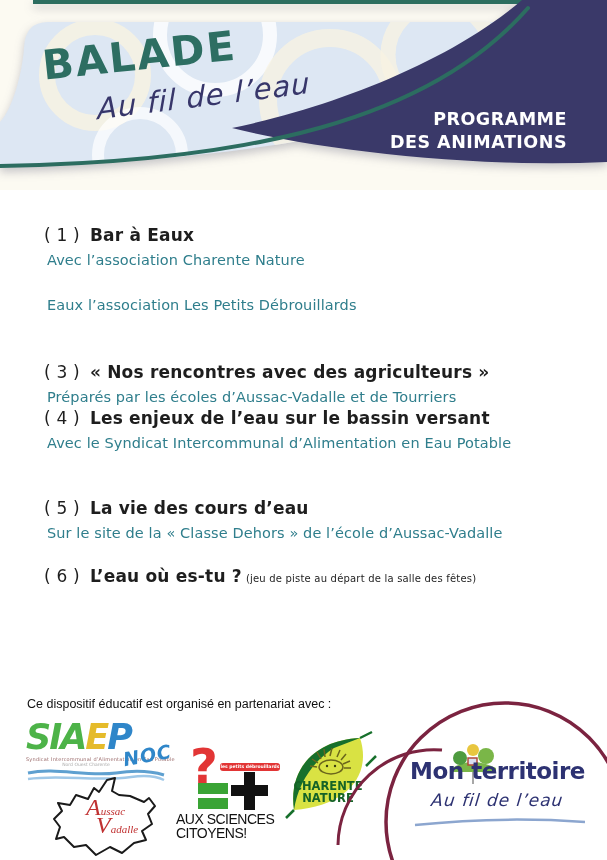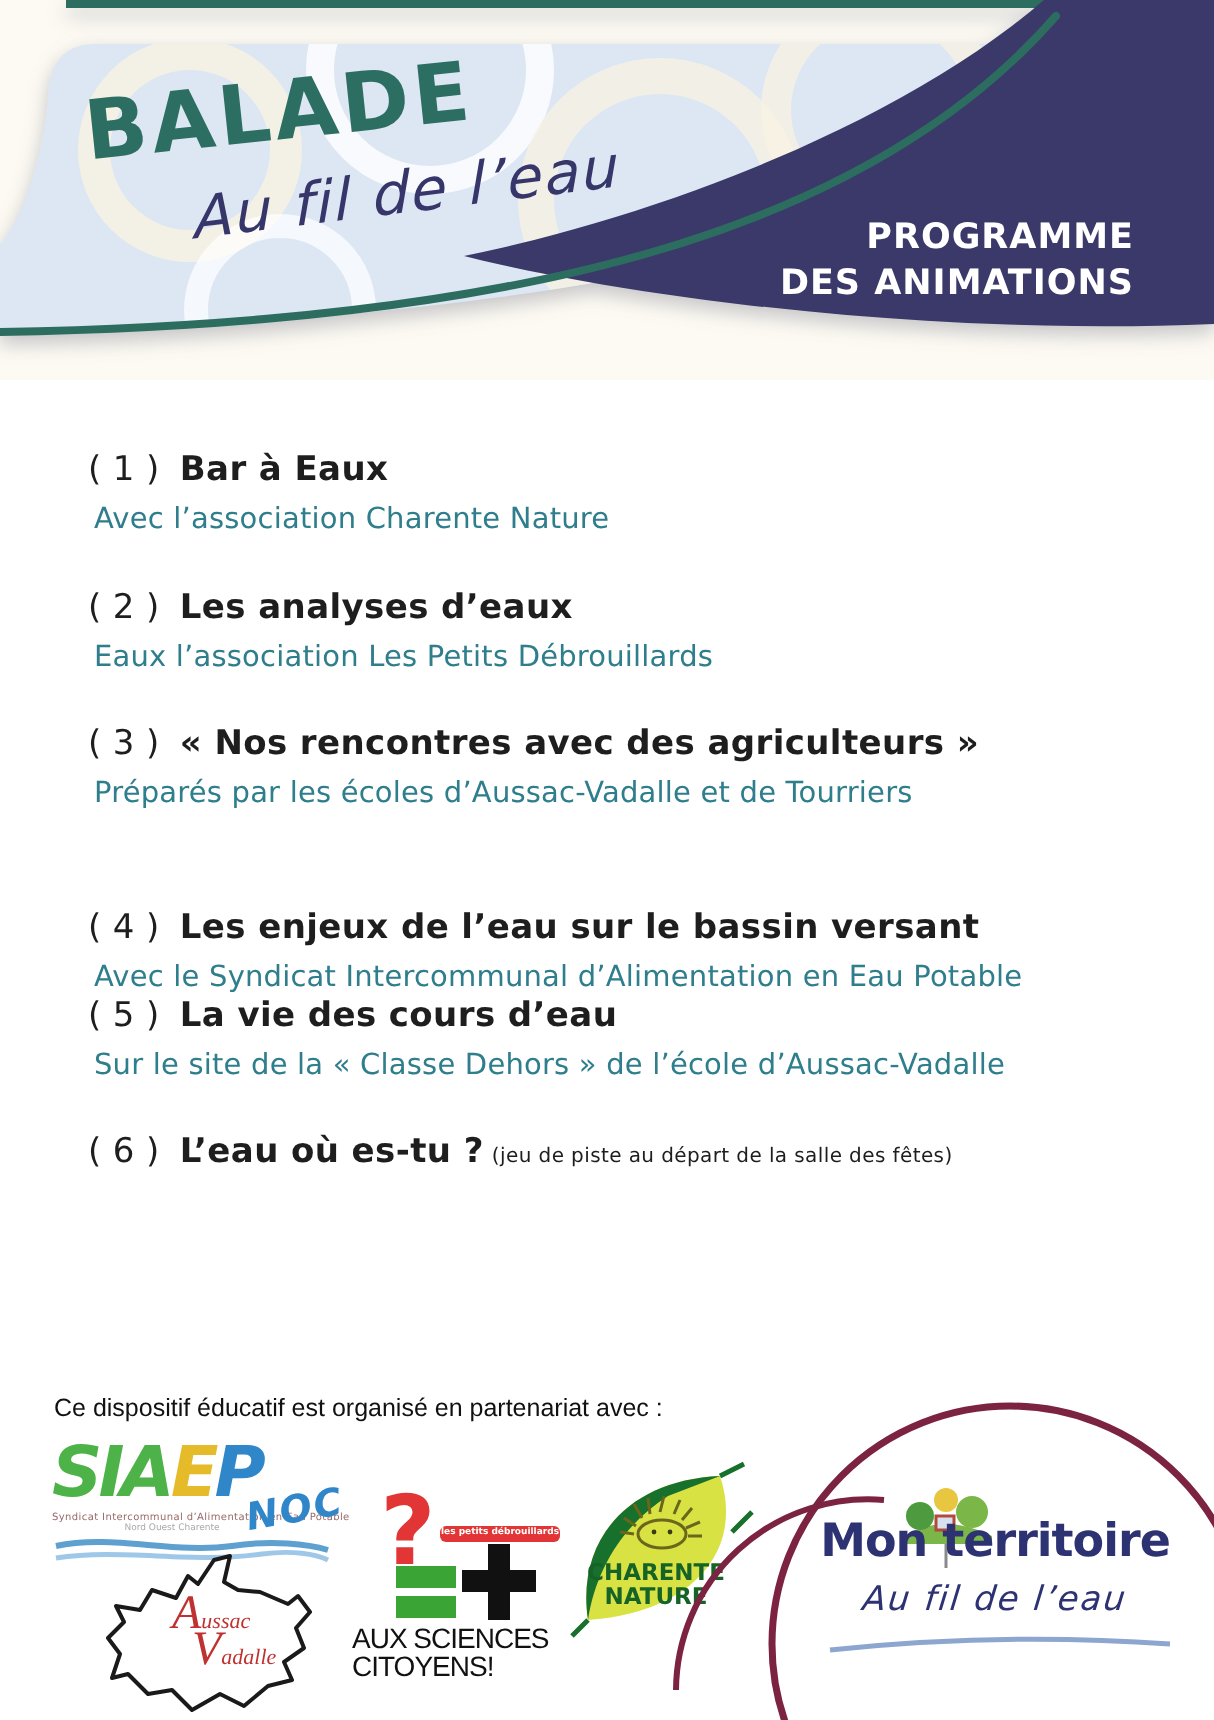--- a/index.html
+++ b/index.html
@@ -122,34 +122,31 @@
   <div class="program">
 
     <div class="item" style="top:223px">
       <div class="head">
         <span class="num">( 1 )</span><span class="title">Bar à Eaux</span>
       </div>
       <div class="sub">Avec l’association Charente Nature</div>
     </div>
 
     <div class="item" style="top:292px">
-      <div class="head">
-        <span class="num">( 2 )</span><span class="title">Les analyses d’eaux</span>
-      </div>
       <div class="sub">Eaux l’association Les Petits Débrouillards</div>
     </div>
 
     <div class="item" style="top:360px">
       <div class="head">
         <span class="num">( 3 )</span><span class="title">« Nos rencontres avec des agriculteurs »</span>
       </div>
       <div class="sub">Préparés par les écoles d’Aussac-Vadalle et de Tourriers</div>
     </div>
 
-    <div class="item" style="top:452px">
+    <div class="item" style="top:406px">
       <div class="head">
         <span class="num">( 4 )</span><span class="title">Les enjeux de l’eau sur le bassin versant</span>
       </div>
       <div class="sub">Avec le Syndicat Intercommunal d’Alimentation en Eau Potable</div>
     </div>
 
     <div class="item" style="top:496px">
       <div class="head">
         <span class="num">( 5 )</span><span class="title">La vie des cours d’eau</span>
       </div>

